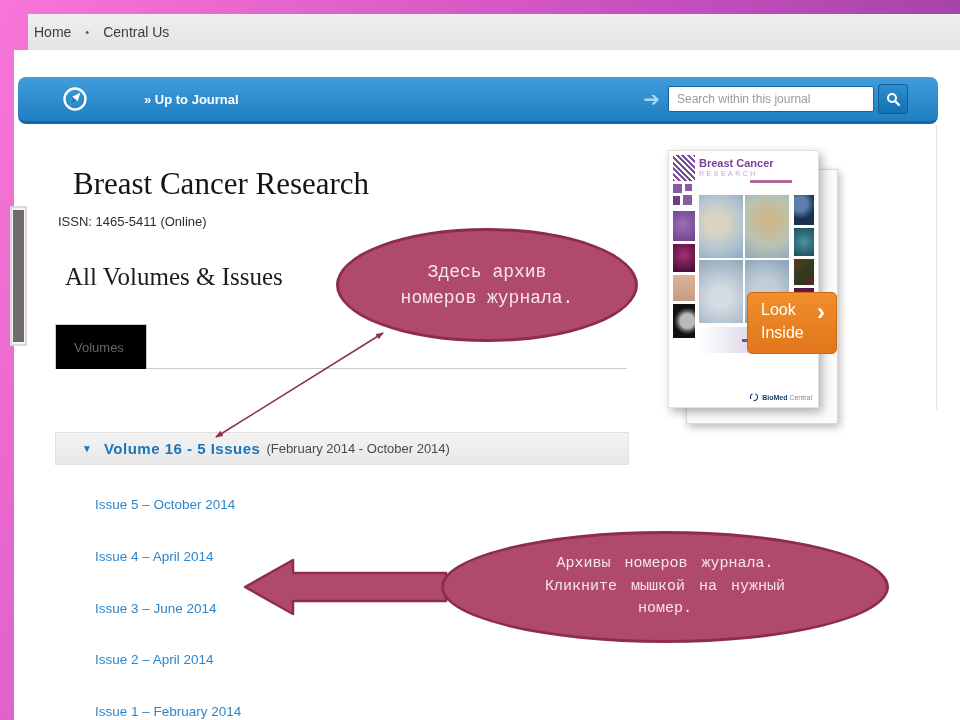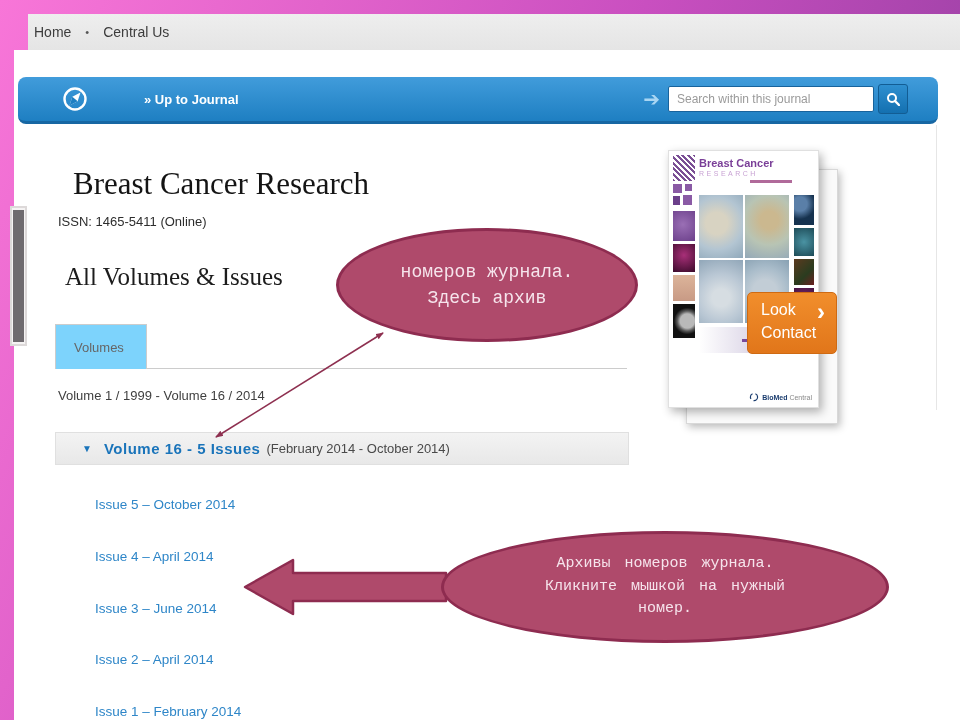--- a/index.html
+++ b/index.html
@@ -30,21 +30,21 @@
   .searchbtn{width:28px;height:28px;margin-left:4px;border:1px solid #125d94;border-radius:3px;
              background:linear-gradient(#2e8fd0,#1470b0);display:flex;align-items:center;justify-content:center;cursor:pointer;}
   
   .jtitle{position:absolute;left:43px;top:100px;font-family:"Liberation Serif",serif;
           font-size:31px;color:#141414;}
   .issn{position:absolute;left:44px;top:164px;font-size:13px;color:#2d2d2d;}
   .sectitle{position:absolute;left:43px;top:205px;font-family:"Liberation Serif",serif;
             font-size:25px;color:#1c1c1c;}
   
   .tabline{position:absolute;left:41px;top:318px;width:572px;height:1px;background:#cccccc;}
-  .tab{position:absolute;left:41px;top:274px;width:90px;height:44px;background:#7dd3fc;
+  .tab{position:absolute;left:41px;top:274px;width:90px;height:44px;background:#000000;
        border:1px solid #cccccc;border-bottom:none;z-index:2;display:flex;align-items:center;
        font-size:13px;color:#666;cursor:pointer;}
   .tab span{margin-left:18px;}
   .volrange{position:absolute;left:44px;top:338px;font-size:13px;color:#3f3f3f;}
   
   .volrow{position:absolute;left:41px;top:382px;width:572px;height:31px;
           background:linear-gradient(#f3f3f3,#e8e8e8);border:1px solid #e0e0e0;
           display:flex;align-items:center;cursor:pointer;}
   .volrow .caret{color:#1a74ba;font-size:10px;margin-left:26px;}
   .volrow .vlabel{color:#1a74ba;font-weight:bold;font-size:15px;margin-left:12px;letter-spacing:.5px;}
@@ -151,21 +151,20 @@
 
     <h1 class="jtitle" style="margin:16px;font-weight:normal;">Breast Cancer Research</h1>
     <div class="issn">ISSN: 1465-5411 (Online)</div>
     <h2 class="sectitle" style="margin:8px;font-weight:normal;">All Volumes &amp; Issues</h2>
 
     <div class="tabline"></div>
     <div class="tab">
       <span>Volumes</span>
     </div>
 
-    <div class="volrange">Volume 1 / 1999 - Volume 16 / 2014</div>
 
     <div class="volrow">
       <span class="caret">▼</span>
       <span class="vlabel">Volume 16 - 5 Issues</span>
       <span class="vdates">(February 2014 - October 2014)</span>
     </div>
 
     <a class="issue" style="top:447px;">Issue 5 – October 2014</a>
     <a class="issue" style="top:499px;">Issue 4 – April 2014</a>
     <a class="issue" style="top:551px;">Issue 3 – June 2014</a>
@@ -214,40 +213,40 @@
     <div class="clogo">
       <svg width="10" height="10" viewBox="0 0 10 10">
         <circle cx="5" cy="5" r="3.6" fill="none" stroke="#1a3c6e" stroke-width="1.2" stroke-dasharray="6 3"></circle>
       </svg>
       <b>BioMed</b>&nbsp;<span>Central</span>
     </div>
   </div>
 
   <div class="lookinside">
     <span class="l1">Look</span>
-    <span class="l2">Contact</span>
+    <span class="l2">Inside</span>
     <span class="chev">›</span>
   </div>
 
   <svg class="arrow-svg" width="960" height="720">
     <defs>
       <marker id="ah" markerWidth="10" markerHeight="8" refX="7" refY="3" orient="auto" markerUnits="userSpaceOnUse">
         <path d="M0,0 L8,3 L0,6 Z" fill="#8e3050"></path>
       </marker>
       <marker id="ahs" markerWidth="10" markerHeight="8" refX="7" refY="3" orient="auto-start-reverse" markerUnits="userSpaceOnUse">
         <path d="M0,0 L8,3 L0,6 Z" fill="#8e3050"></path>
       </marker>
     </defs>
     <line x1="383" y1="333" x2="216" y2="437" stroke="#8e3050" stroke-width="1.6" marker-end="url(#ah)" marker-start="url(#ahs)"></line>
     <polygon points="245,587 293,560 293,573 446,573 446,601 293,601 293,614" fill="#af4a6b" stroke="#8e2c50" stroke-width="2.5" stroke-linejoin="round"></polygon>
   </svg>
 
   <div class="callout callout1">
+    <span class="cl">Здесь архив</span>
     <span class="cl">номеров журнала.</span>
-    <span class="cl">Здесь архив</span>
   </div>
   <div class="callout callout2">
     <span class="cl">Архивы номеров журнала.</span>
     <span class="cl">Кликните мышкой на нужный</span>
     <span class="cl">номер.</span>
   </div>
 
 </div>
 
 </body></html>

